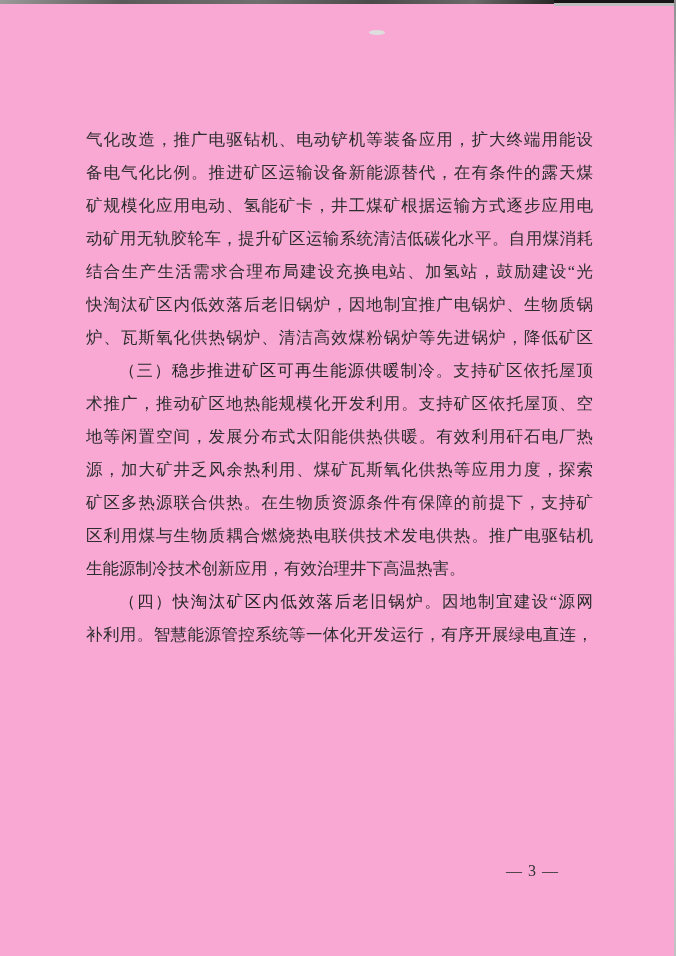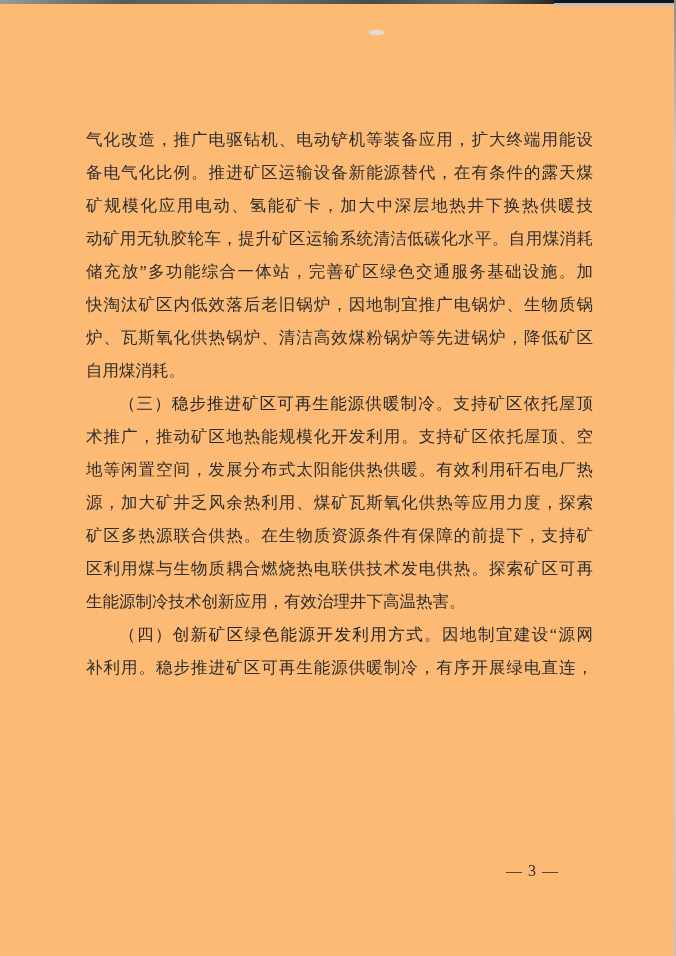--- a/index.html
+++ b/index.html
@@ -2,21 +2,21 @@
 <html lang="zh"><head>
 <meta charset="utf-8">
 <style>
   html, body { margin: 0; padding: 0; }
   body { background: #e9e9e9; }
   .page {
     position: relative;
     width: 676px;
     height: 956px;
     margin: 0 auto;
-    background: #fdba74;
+    background: #f9a8d4;
     overflow: hidden;
     font-family: "Liberation Serif", "DejaVu Serif", serif;
   }
   
   .scan-top {
     position: absolute; top: 0; left: 0;
     width: 100%; height: 4px;
     background: linear-gradient(to right,
       #9a9a9a 0%, #5a5a5a 18%, #6f6f6f 38%, #4a4a4a 55%,
       #6a6a6a 70%, #1d1d1d 84%, #101010 92%, #4f4f4f 100%);
@@ -69,37 +69,36 @@
 
 <div class="page">
   <div class="scan-top"></div>
   <div class="scan-top-right"></div>
   <div class="scan-right"></div>
   <div class="smudge"></div>
 
   <div class="content">
     <div class="ln just">气化改造，推广电驱钻机、电动铲机等装备应用，扩大终端用能设</div>
     <div class="ln just">备电气化比例。推进矿区运输设备新能源替代，在有条件的露天煤</div>
-    <div class="ln just">矿规模化应用电动、氢能矿卡，加大中深层地热井下换热供暖技</div>
+    <div class="ln just">矿规模化应用电动、氢能矿卡，井工煤矿根据运输方式逐步应用电</div>
     <div class="ln just">动矿用无轨胶轮车，提升矿区运输系统清洁低碳化水平。自用煤消耗</div>
-    <div class="ln just">储充放”多功能综合一体站，完善矿区绿色交通服务基础设施。加</div>
+    <div class="ln just">结合生产生活需求合理布局建设充换电站、加氢站，鼓励建设“光</div>
     <div class="ln just">快淘汰矿区内低效落后老旧锅炉，因地制宜推广电锅炉、生物质锅</div>
     <div class="ln just">炉、瓦斯氧化供热锅炉、清洁高效煤粉锅炉等先进锅炉，降低矿区</div>
-    <div class="ln">自用煤消耗。</div>
 
     <div class="ln just ind">
       <span class="hd">（三）稳步推进矿区可再生能源供暖制冷。</span><span>支持矿区依托屋顶</span>
     </div>
     <div class="ln just">术推广，推动矿区地热能规模化开发利用。支持矿区依托屋顶、空</div>
     <div class="ln just">地等闲置空间，发展分布式太阳能供热供暖。有效利用矸石电厂热</div>
     <div class="ln just">源，加大矿井乏风余热利用、煤矿瓦斯氧化供热等应用力度，探索</div>
     <div class="ln just">矿区多热源联合供热。在生物质资源条件有保障的前提下，支持矿</div>
-    <div class="ln just">区利用煤与生物质耦合燃烧热电联供技术发电供热。探索矿区可再</div>
+    <div class="ln just">区利用煤与生物质耦合燃烧热电联供技术发电供热。推广电驱钻机</div>
     <div class="ln">生能源制冷技术创新应用，有效治理井下高温热害。</div>
 
     <div class="ln just ind">
-      <span class="hd">（四）创新矿区绿色能源开发利用方式。</span><span>因地制宜建设“源网</span>
+      <span class="hd">（四）快淘汰矿区内低效落后老旧锅炉。</span><span>因地制宜建设“源网</span>
     </div>
-    <div class="ln just">补利用。稳步推进矿区可再生能源供暖制冷，有序开展绿电直连，</div>
+    <div class="ln just">补利用。智慧能源管控系统等一体化开发运行，有序开展绿电直连，</div>
   </div>
 
   <div class="footer">— 3 —</div>
 </div>
 
 </body></html>

